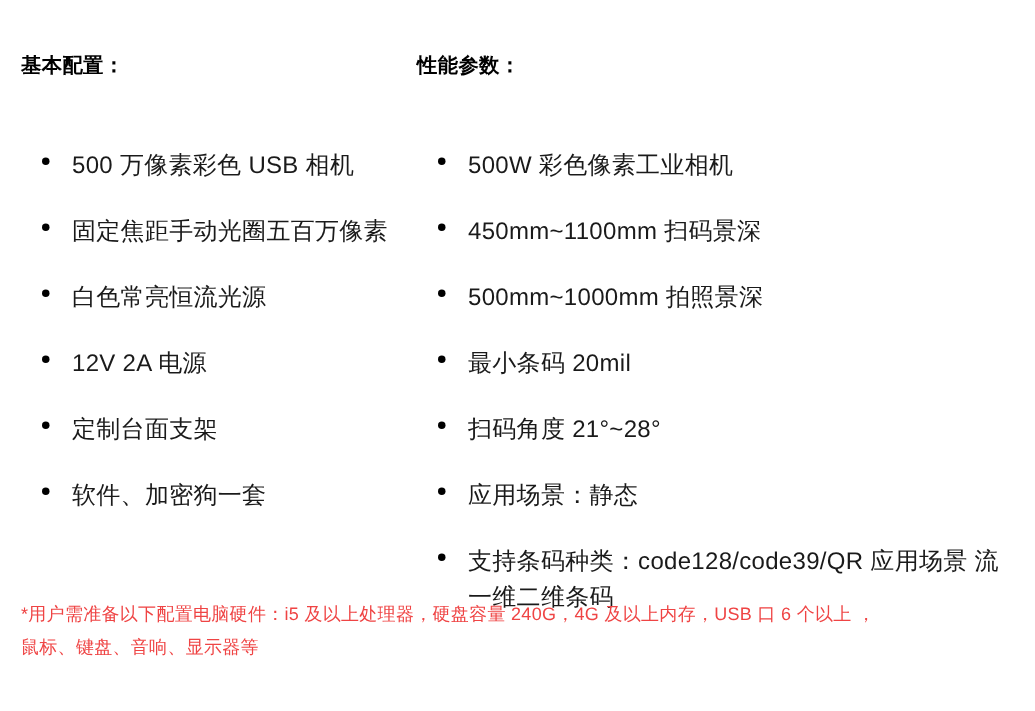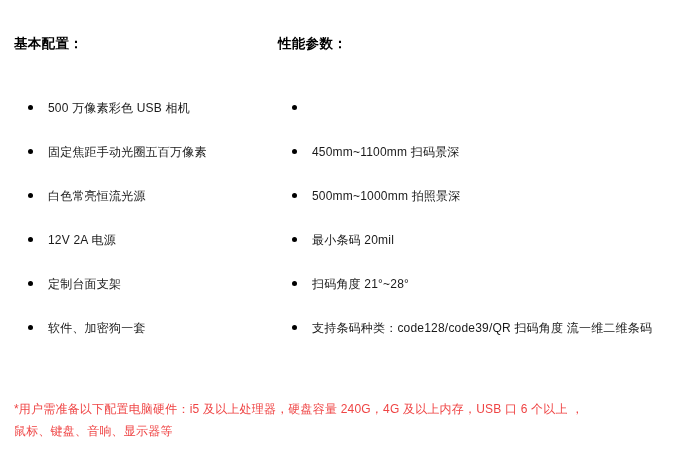--- a/index.html
+++ b/index.html
@@ -43,21 +43,21 @@
     letter-spacing: 0.3px;
   }
   ul.spec-list {
     list-style: none;
     margin: 0;
     padding: 0;
   }
   ul.spec-list li {
     position: relative;
     padding-left: 34px;
-    font-size: 12px;
+    font-size: 16px;
     line-height: 1.5;
     color: #1a1a1a;
     letter-spacing: 0.2px;
   }
   ul.spec-list li .bullet {
     position: absolute;
     left: 14px;
     top: 6px;
     width: 5px;
     height: 5px;
@@ -128,40 +128,45 @@
         <span class="txt">软件、加密狗一套</span>
       </li>
     </ul>
   </div>
 
   <div class="col col-right">
     <div class="col-heading">性能参数：</div>
     <ul class="spec-list">
       <li>
         <span class="bullet"></span>
+        <span class="txt">500W 彩色像素工业相机</span>
       </li>
       <li>
         <span class="bullet"></span>
         <span class="txt">450mm~1100mm 扫码景深</span>
       </li>
       <li>
         <span class="bullet"></span>
         <span class="txt">500mm~1000mm 拍照景深</span>
       </li>
       <li>
         <span class="bullet"></span>
         <span class="txt">最小条码  20mil</span>
       </li>
       <li>
         <span class="bullet"></span>
         <span class="txt">扫码角度 21°~28°</span>
       </li>
       <li>
         <span class="bullet"></span>
-        <span class="txt">支持条码种类：code128/code39/QR 扫码角度    流一维二维条码</span>
+        <span class="txt">应用场景：静态</span>
+      </li>
+      <li>
+        <span class="bullet"></span>
+        <span class="txt">支持条码种类：code128/code39/QR 应用场景    流一维二维条码</span>
       </li>
     </ul>
   </div>
 
   <div class="footnote">
     <span class="line1">*用户需准备以下配置电脑硬件：i5 及以上处理器，硬盘容量 240G，4G 及以上内存，USB 口 6 个以上  ，</span>
     <span class="line2">鼠标、键盘、音响、显示器等</span>
   </div>
 
 </div>

